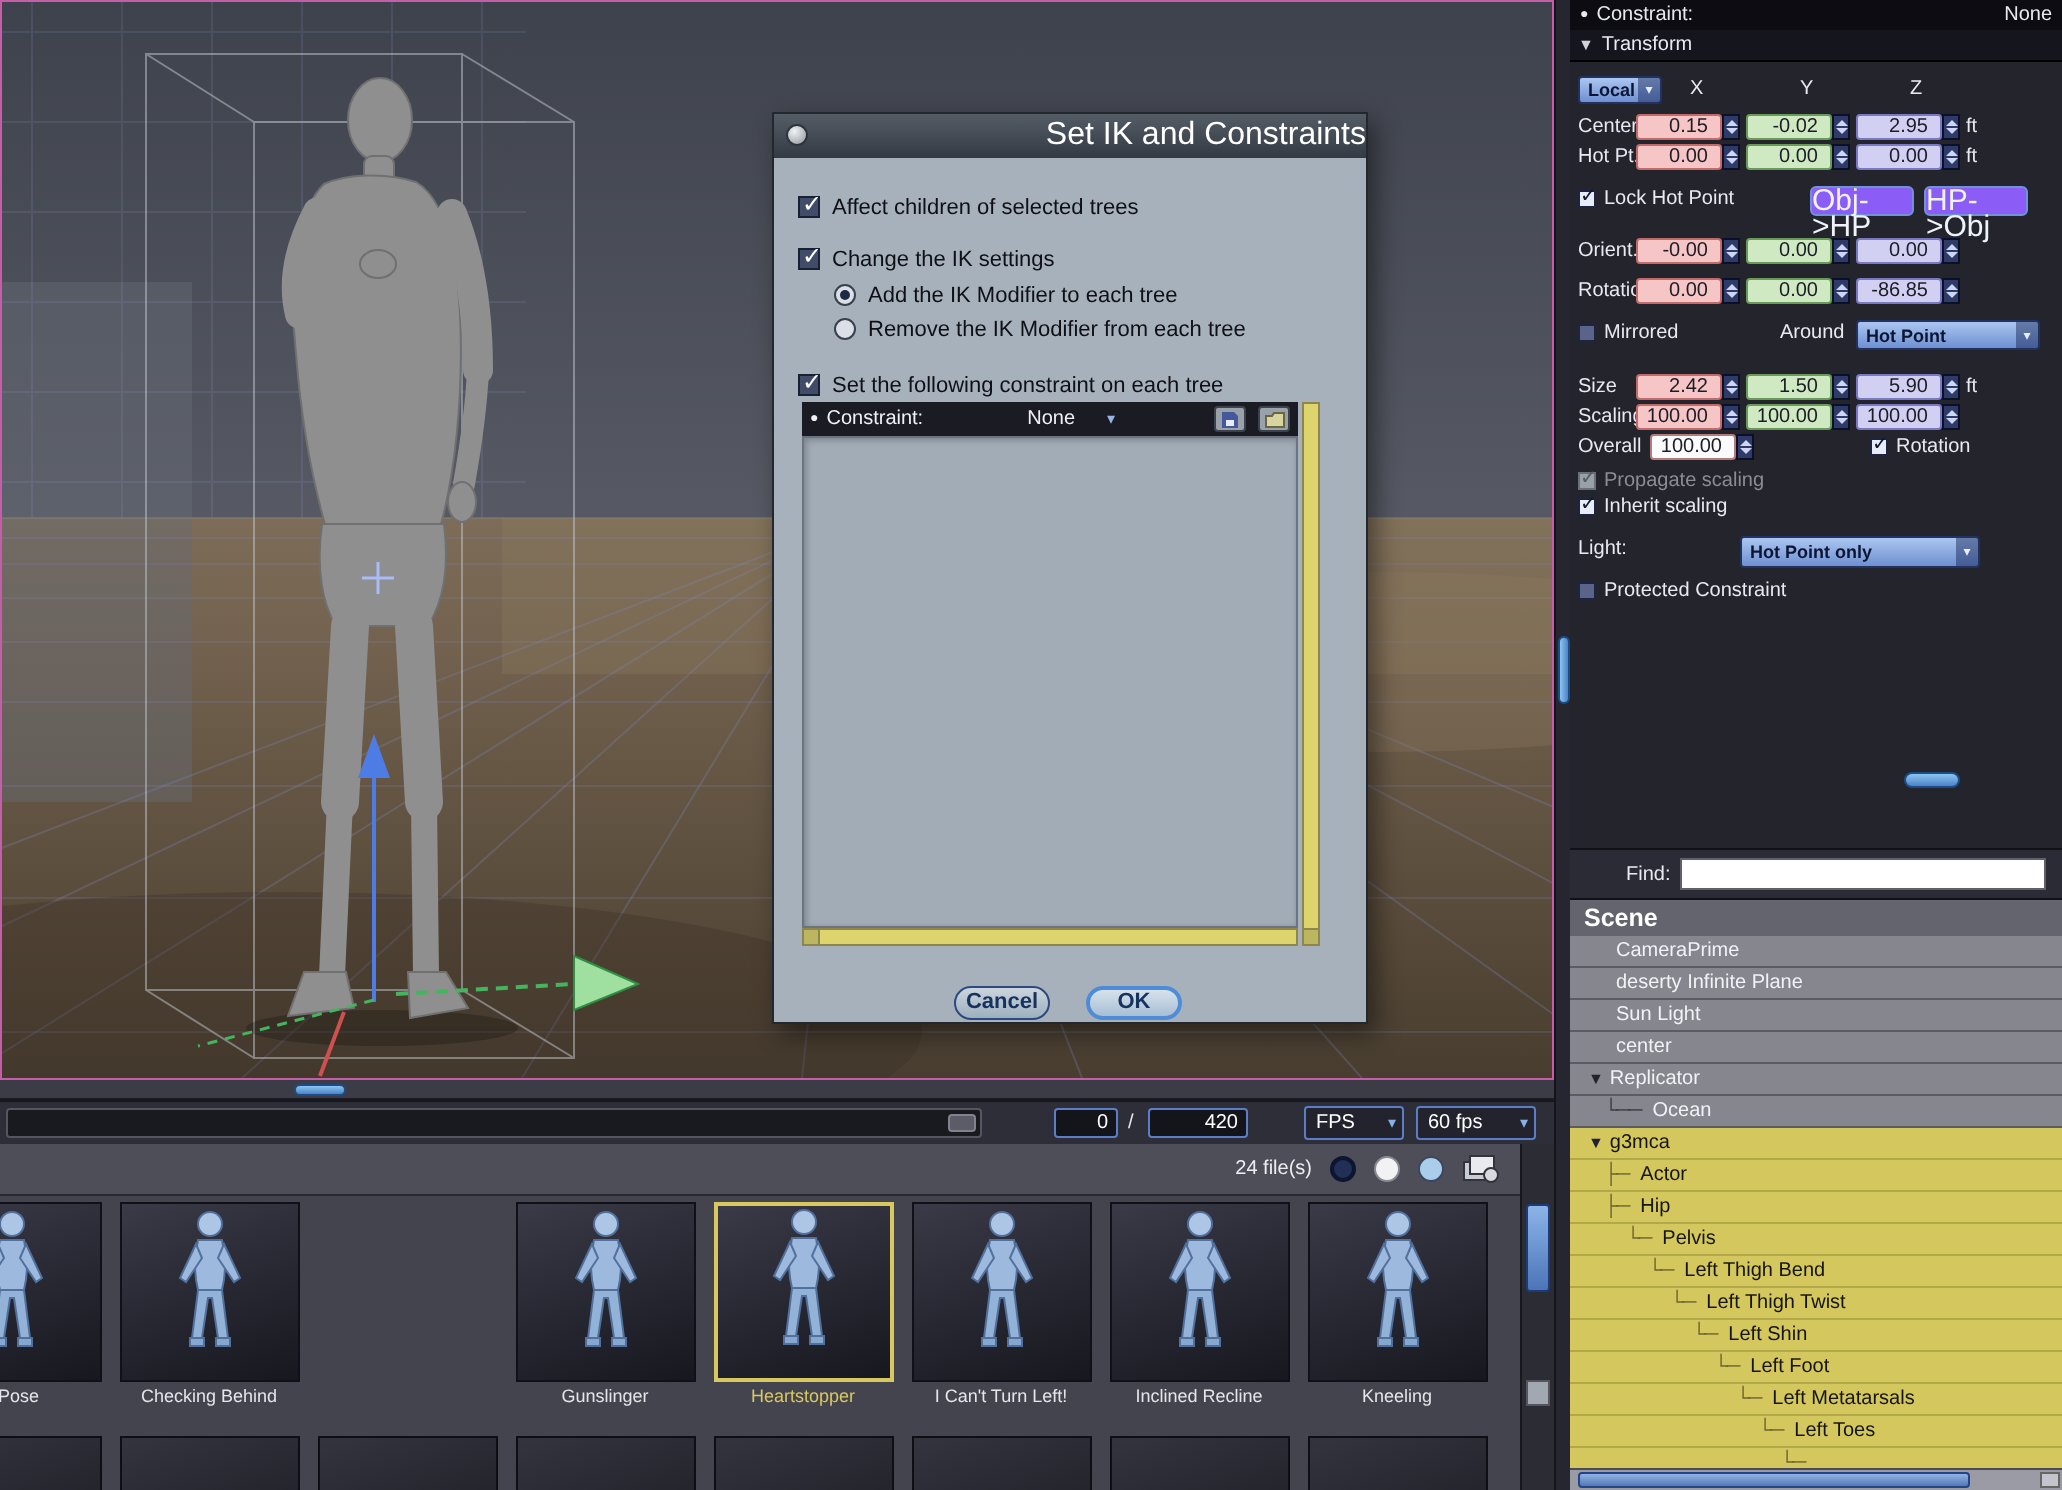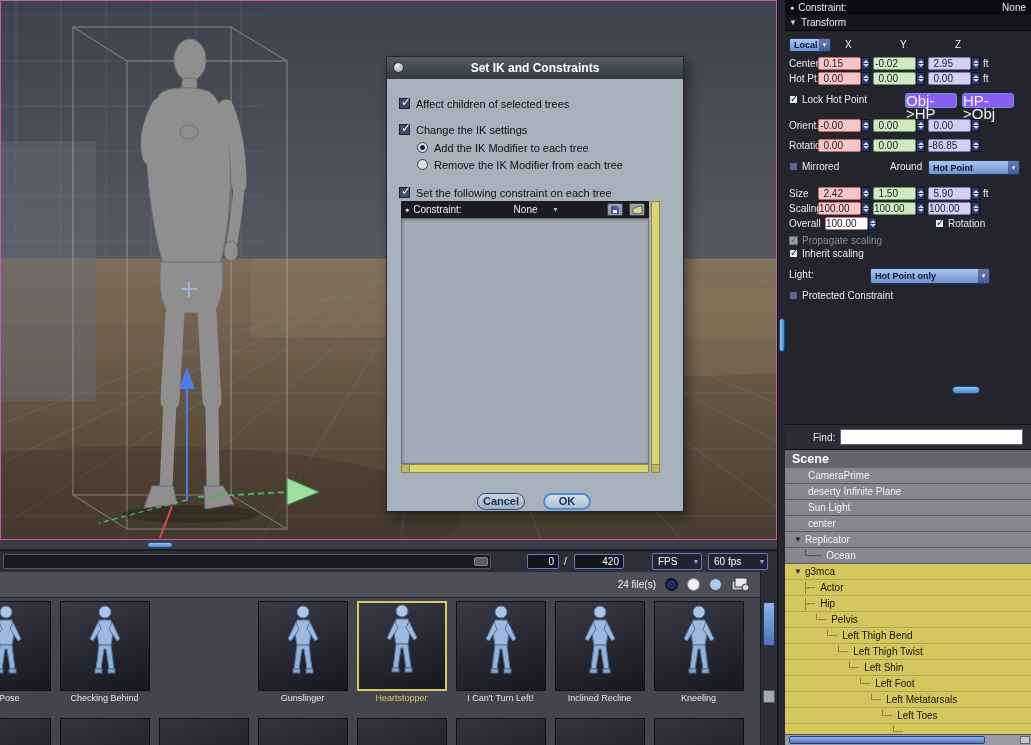--- a/index.html
+++ b/index.html
@@ -52,21 +52,21 @@
 
 
 #rightpanel{position:absolute;left:785px;top:0;width:246px;height:745px;background:#23242c;color:#e9e9f1;font-size:10px}
 .phdr{position:absolute;left:0;right:0;height:15px;background:#0c0c12;display:flex;align-items:center;gap:4px;padding:0 5px;font-size:10px}
 .phdr .sp{flex:1}
 .phdr .dot,.cbar .dot{font-size:7px}
 .phdr2{position:absolute;left:0;right:0;top:15px;height:16px;background:#15151d;border-bottom:1px solid #000;display:flex;align-items:center;gap:4px;padding:0 4px}
 .tri{font-size:8px;color:#cfd2da}
 .prow{position:absolute;left:0;right:0;height:15px}
 .plbl{position:absolute;left:4px;top:1px;white-space:nowrap}
-.vf{position:absolute;top:0;height:13px;width:43px;border-radius:2px;color:#1c1c26;font-size:10px;text-align:right;padding-right:17px;line-height:12px}
+.vf{position:absolute;top:0;height:13px;width:43px;border-radius:2px;color:#1c1c26;font-size:10px;text-align:right;padding-right:6px;line-height:12px}
 .pink{background:#f6c6c6;border:1px solid #c06a6a}
 .grn{background:#cfeac2;border:1px solid #6a9a5a}
 .pur{background:#d2d0f2;border:1px solid #7a78c0}
 .wht{background:#fbfbfd;border:1px solid #b57a7a}
 .f1{left:33px}.f2{left:88px}.f3{left:143px}
 .s1{left:76px}.s2{left:131px}.s3{left:186px}
 .spin{position:absolute;top:0;width:9px;height:13px;background:#2e3a68;border:1px solid #0c1026;display:flex;flex-direction:column;align-items:center;justify-content:space-evenly}
 .spin i{display:block;width:0;height:0;border-left:3px solid transparent;border-right:3px solid transparent}
 .spin .up{border-bottom:3px solid #cdd6f2}
 .spin .dn{border-top:3px solid #cdd6f2}
@@ -94,21 +94,21 @@
 .trow.hl{background:#d4c75e;border-bottom:1px solid #b1a74b;color:#15150f}
 .pfx{color:#3c3c46;font-size:10px;letter-spacing:-1px}
 .trow.hl .pfx{color:#6e6630}
 .arr{font-size:8px;color:#22222c}
 #tree-hscroll{position:absolute;left:0;bottom:0;right:0;height:11px;background:#9b9ba5;border-top:1px solid #4a4a54}
 #tree-hscroll .th-handle{position:absolute;left:4px;top:1px;width:196px;height:8px;background:linear-gradient(#92b4e4,#5478b8);border:1px solid #24448a;border-radius:2px}
 #tree-hscroll .th-cap{position:absolute;right:1px;top:1px;width:10px;height:8px;background:#c4c4cc;border:1px solid #666}
 
 
 #dialog{position:absolute;left:386px;top:56px;width:298px;height:456px;background:#a7b1bb;border:1px solid #23272e;box-shadow:4px 5px 12px rgba(0,0,0,.45);font-size:11px;color:#0f0f16;z-index:10}
-.dtitle{position:absolute;left:0;top:0;right:0;height:22px;background:linear-gradient(#545c66,#333a43);display:flex;align-items:center;justify-content:center;color:#fff;font-weight:700;font-size:12px}
+.dtitle{position:absolute;left:0;top:0;right:0;height:22px;background:linear-gradient(#545c66,#333a43);display:flex;align-items:center;justify-content:flex-end;color:#fff;font-weight:400;font-size:16px}
 .dorb{position:absolute;left:6px;top:5px;width:11px;height:11px;border-radius:50%;background:radial-gradient(circle at 35% 30%,#f0f2f4,#8e949c);border:1px solid #2e343c}
 .drow{position:absolute;display:flex;align-items:center;gap:6px;height:13px;white-space:nowrap}
 .cbx{width:11px;height:11px;background:#414c68;border:1px solid #1a2034;position:relative;flex:none}
 .cbx.ck::after{content:"✓";position:absolute;left:1px;top:-4px;color:#fff;font-size:12px;font-weight:700}
 .rad{width:11px;height:11px;border-radius:50%;background:#dbe0e6;border:1px solid #39404e;position:relative;flex:none}
 .rad.sel::after{content:"";position:absolute;left:2px;top:2px;width:5px;height:5px;border-radius:50%;background:#1c2a46}
 .cbar{position:absolute;left:14px;top:144px;width:248px;height:17px;background:#1b1b23;color:#f0f0f6;font-size:10px;display:flex;align-items:center;gap:4px;padding:0 4px}
 .cbar .cnone{margin-left:48px;flex:1;display:flex;align-items:center;gap:16px}
 .cbar .chev{color:#9ab4e8;font-size:8px}
 .ibtn{width:16px;height:13px;background:#99a1ab;border:1px solid #3c424c;border-radius:2px;display:flex;align-items:center;justify-content:center;flex:none;margin-left:2px}

